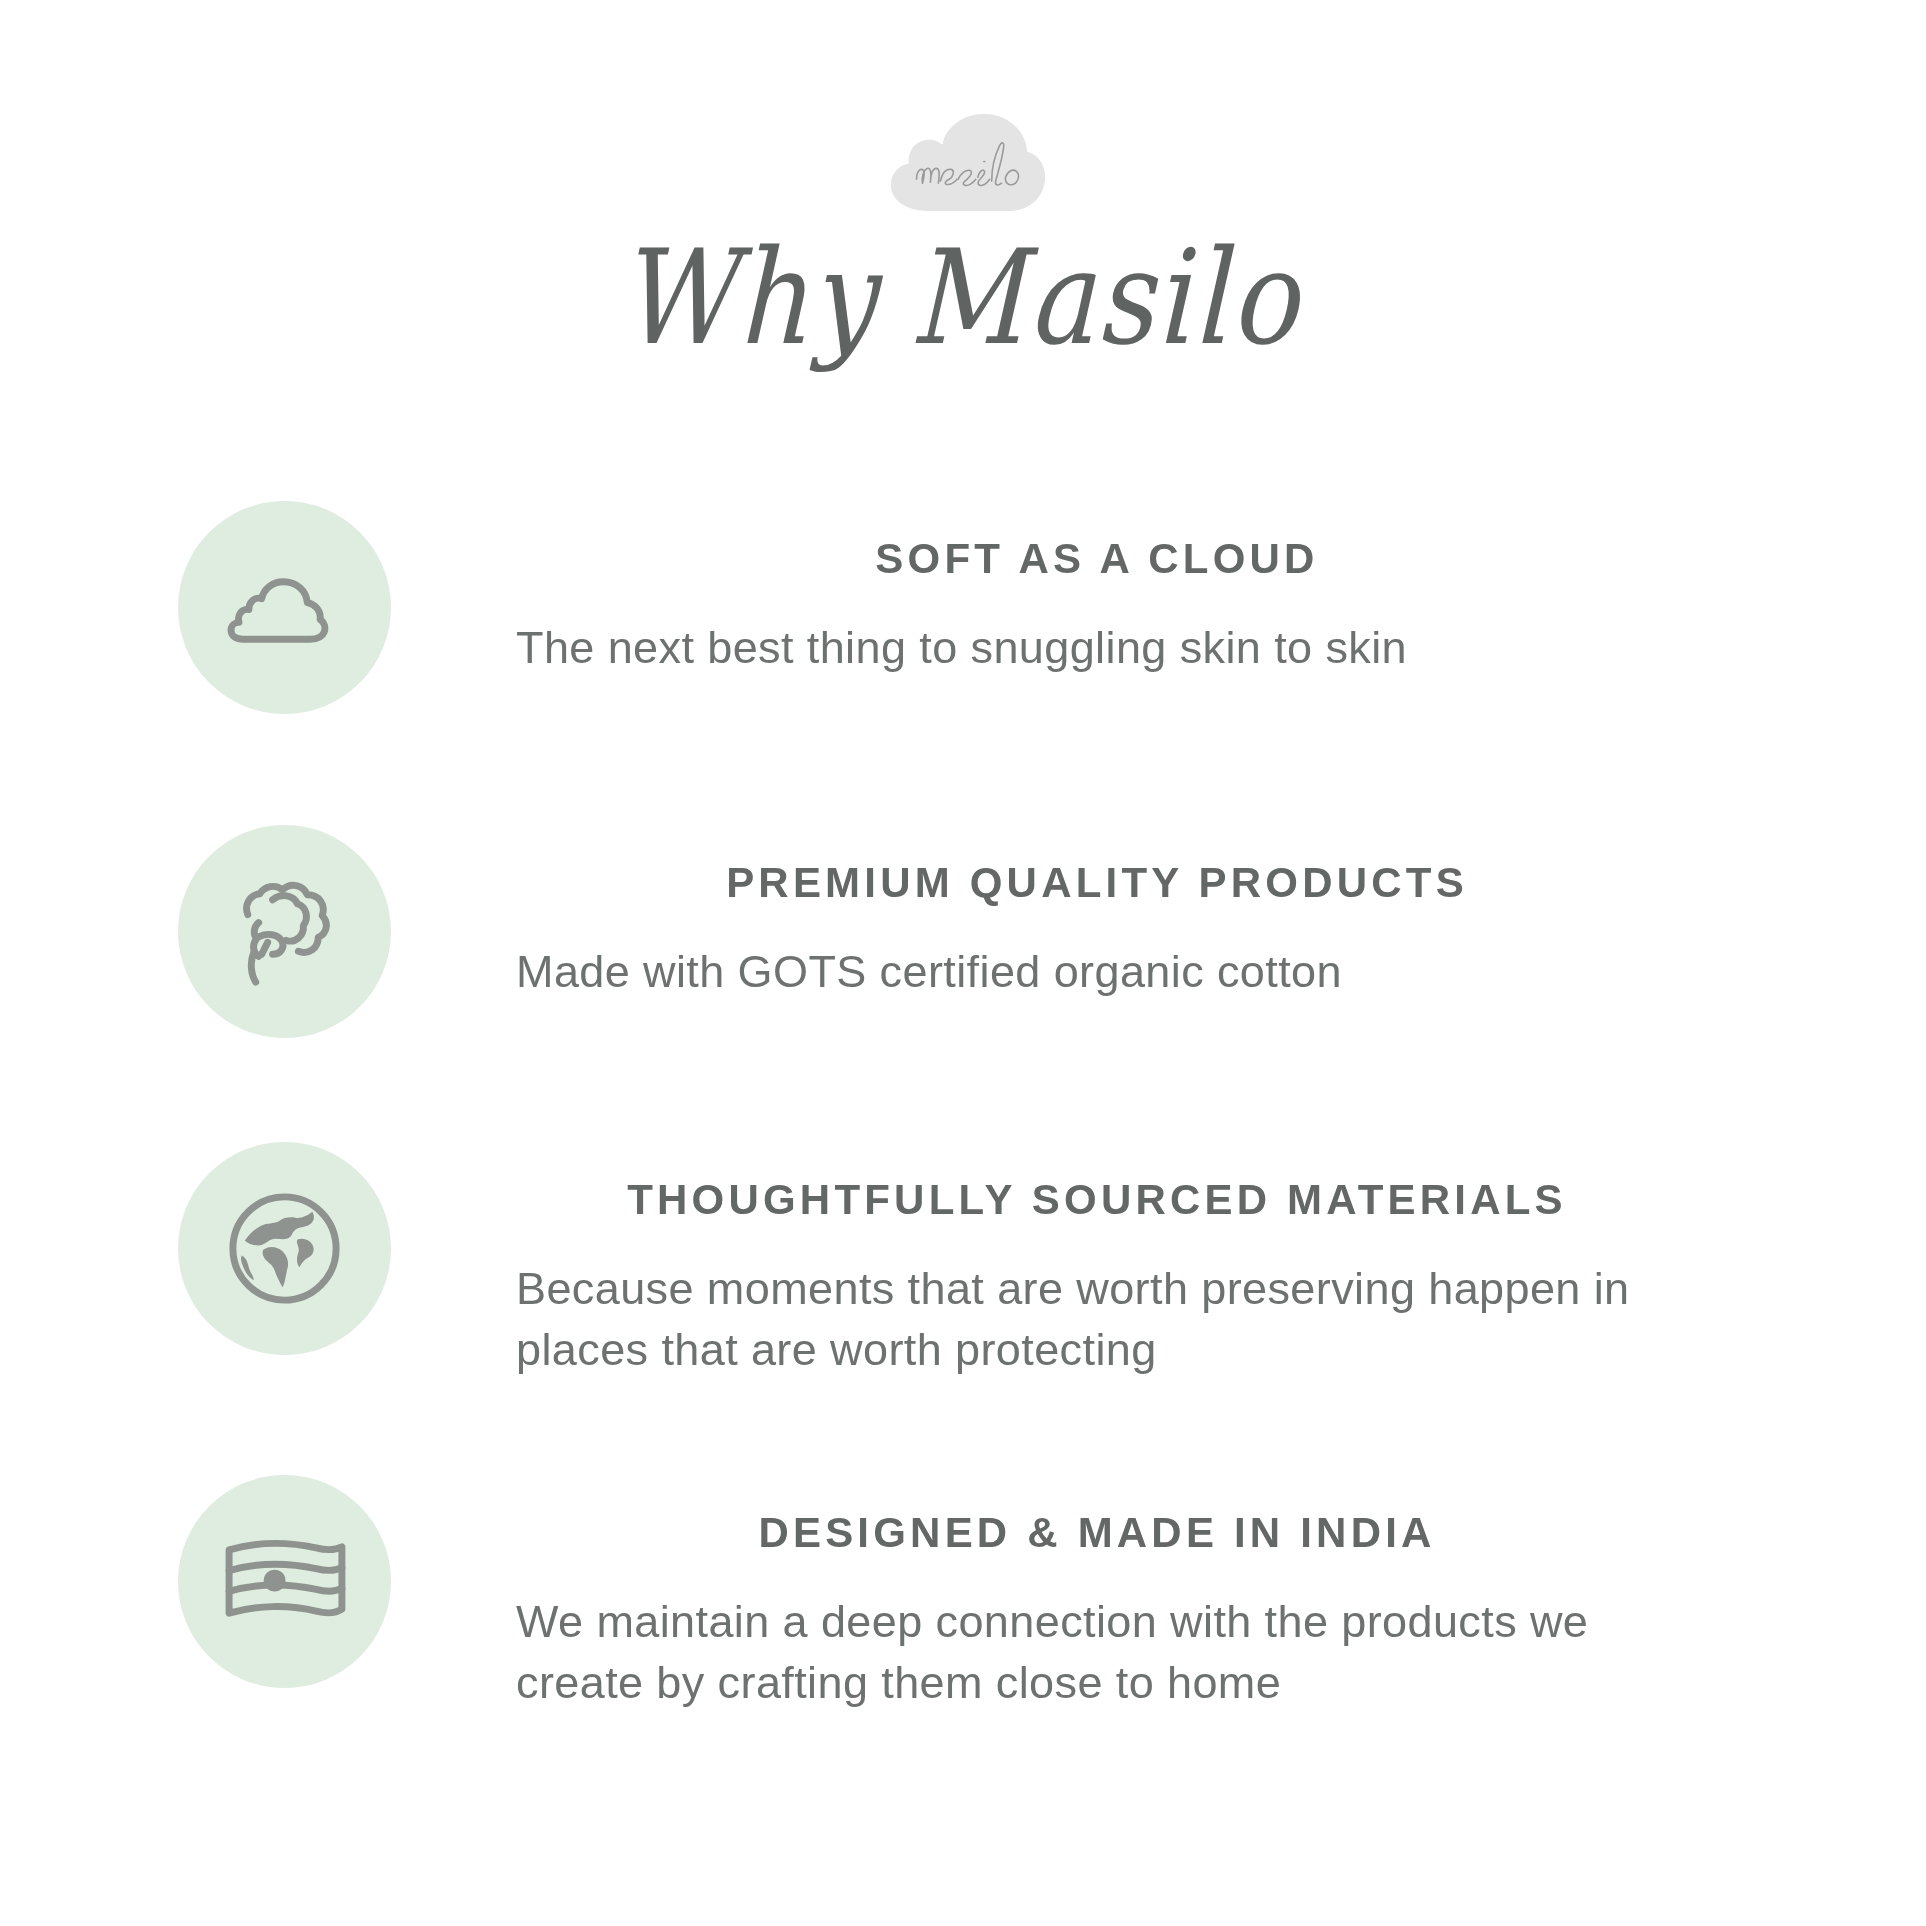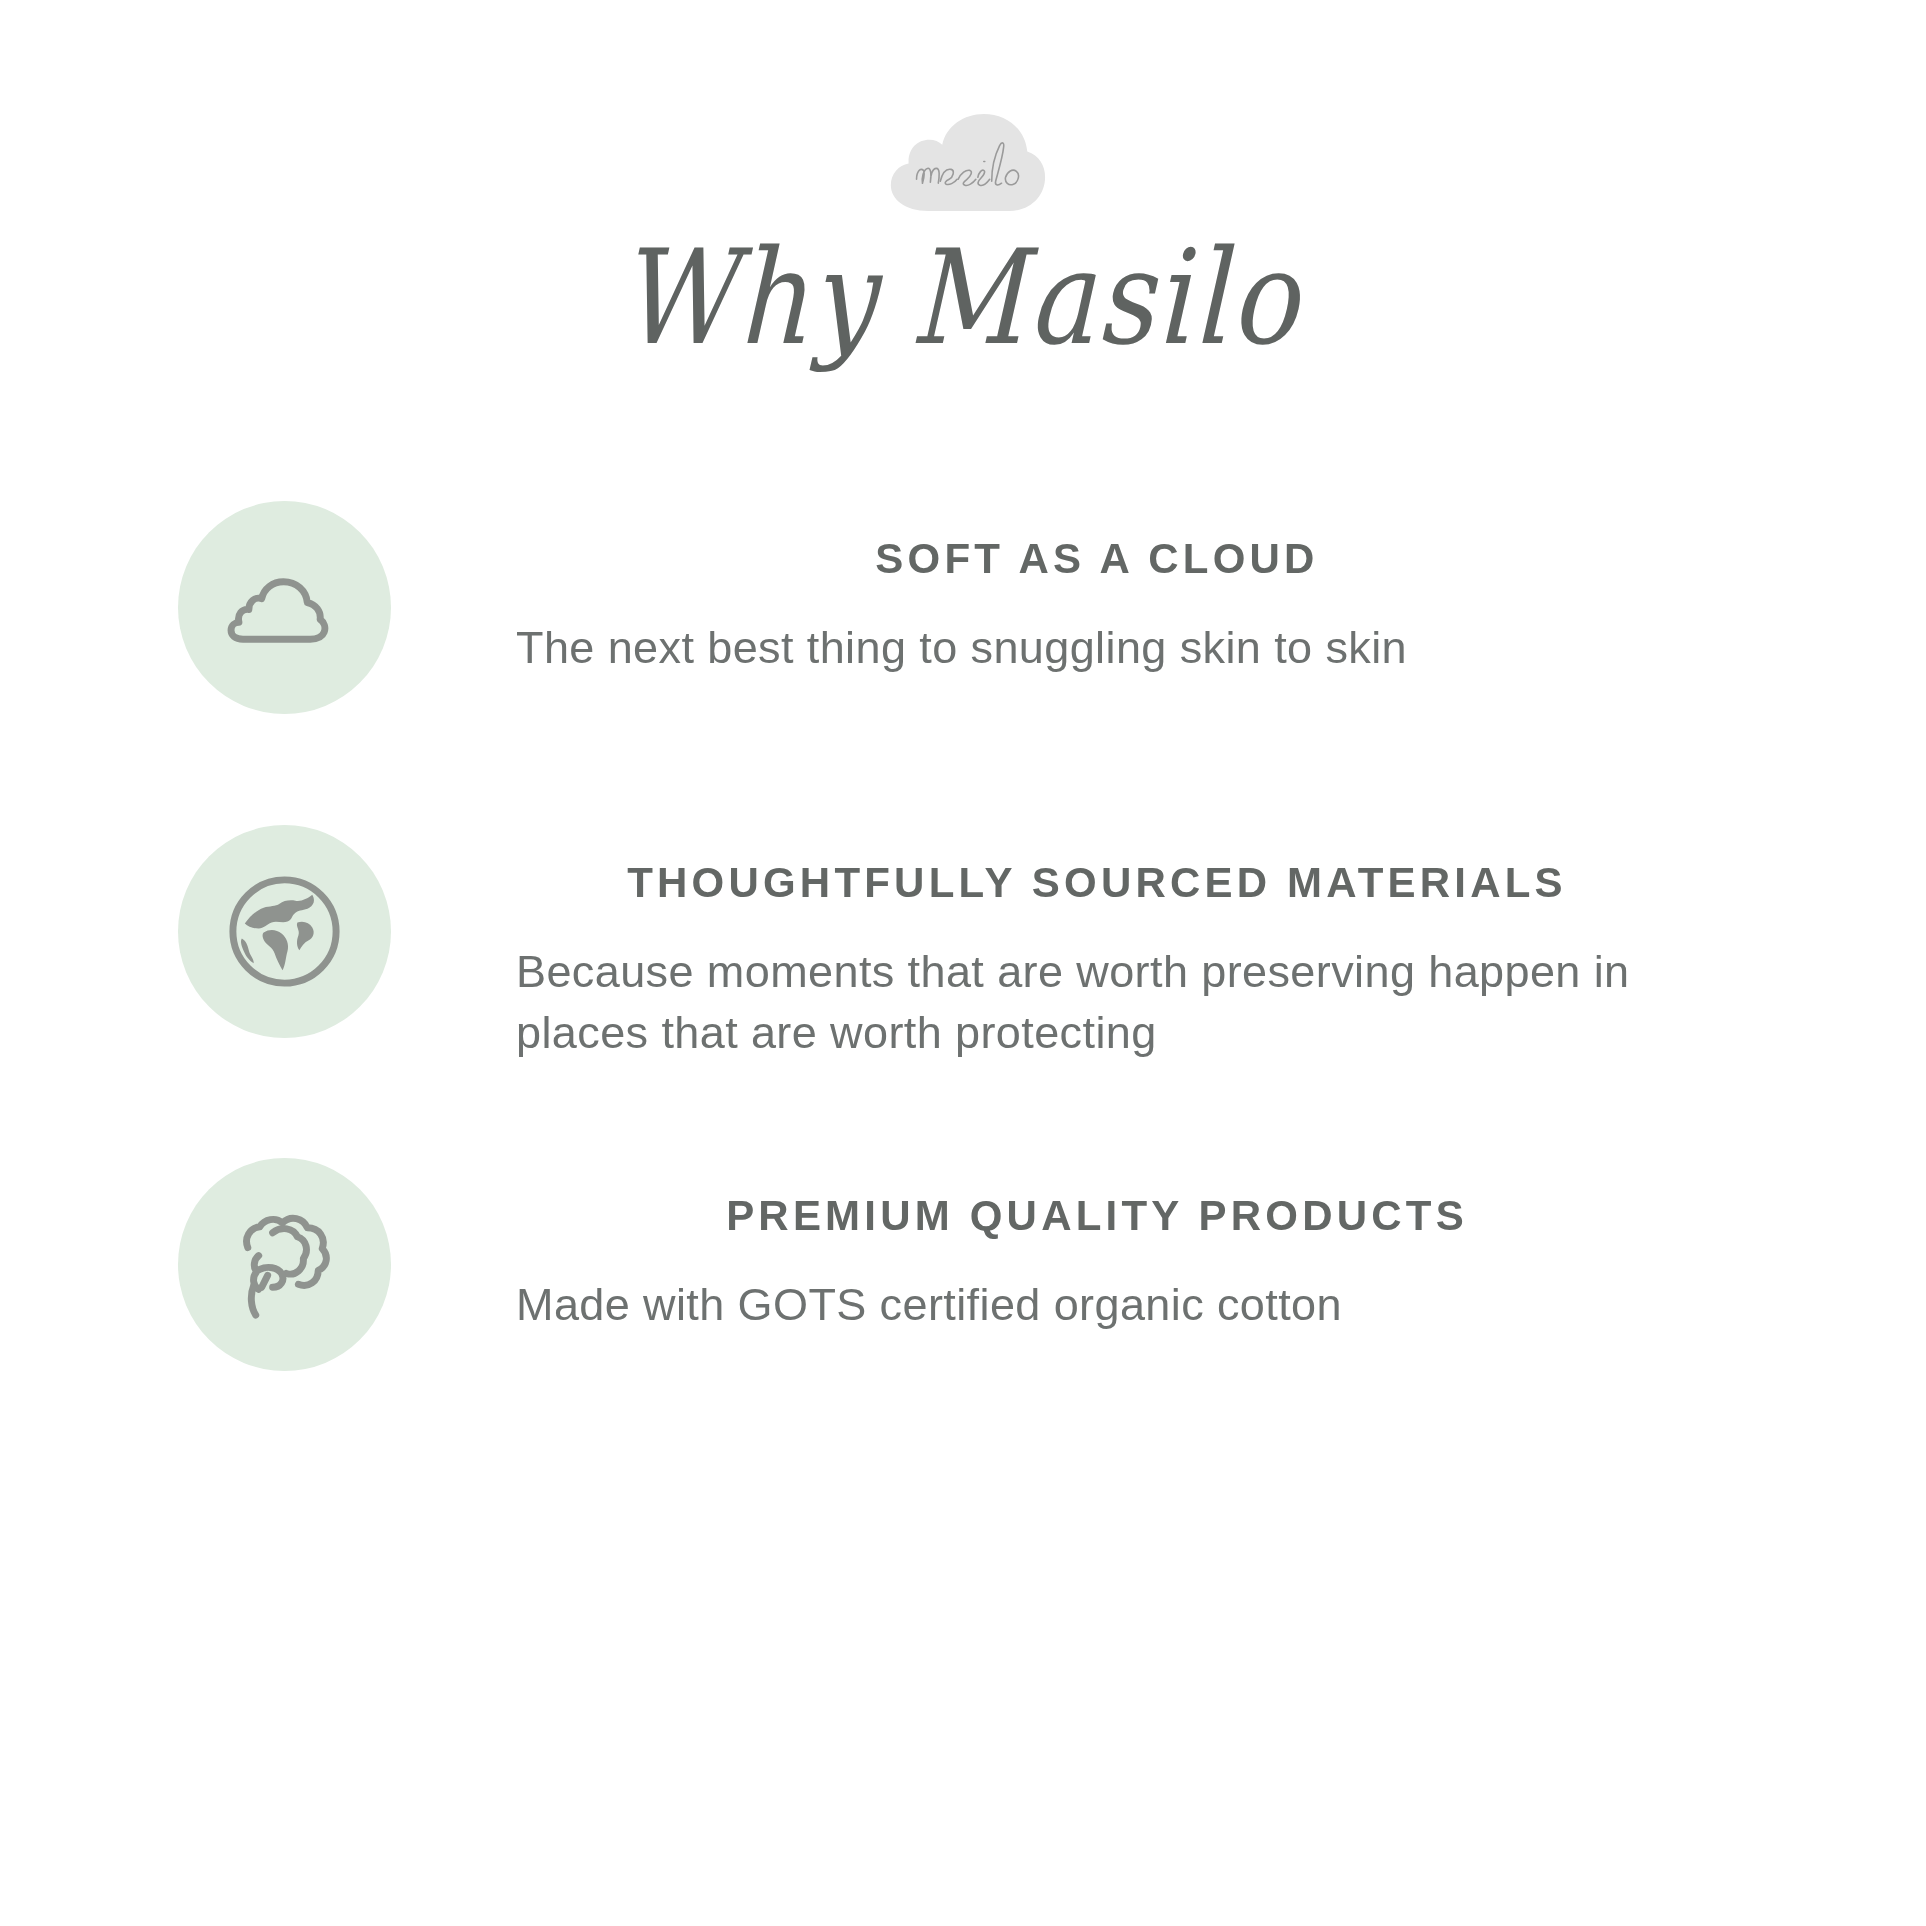--- a/index.html
+++ b/index.html
@@ -178,20 +178,42 @@
                    C 104 80, 98 82, 92 82
                    Z" fill="none" stroke="#8f938f" stroke-width="7" stroke-linecap="round" stroke-linejoin="round"></path>
         </svg>
       </div>
       <div class="row-text">
         <div class="feat-title">SOFT AS A CLOUD</div>
         <div class="feat-desc">The next best thing to snuggling skin to skin</div>
       </div>
     </div>
 
+    <div class="row row-2">
+      <div class="icon-circle">
+        <svg width="117" height="121" viewBox="0 0 118 122">
+          <g fill="none" stroke="#8f938f" stroke-width="7" stroke-linecap="round" stroke-linejoin="round">
+            <path d="M22 44 C 18 34, 24 24, 34 23 C 39 15, 50 13, 57 19
+                     C 65 11, 78 14, 82 24 C 94 24, 101 34, 97 45
+                     C 104 52, 102 63, 93 67 C 93 78, 83 85, 73 81"></path>
+            <path d="M47 29 C 56 22, 68 24, 72 33 C 81 36, 84 47, 78 55
+                     C 79 65, 70 73, 61 70"></path>
+            <path d="M33 52 C 28 56, 27 64, 31 68 C 26 74, 27 83, 33 86"></path>
+            <path d="M34 66 C 42 62, 52 64, 56 70 C 60 77, 55 84, 47 84"></path>
+            <path d="M28 82 C 24 92, 25 104, 30 112"></path>
+            <path d="M42 72 L 36 84"></path>
+          </g>
+        </svg>
+      </div>
+      <div class="row-text">
+        <div class="feat-title">PREMIUM QUALITY PRODUCTS</div>
+        <div class="feat-desc">Made with GOTS certified organic cotton</div>
+      </div>
+    </div>
+
     <div class="row row-3">
       <div class="icon-circle">
         <svg width="129" height="129" viewBox="0 0 130 130">
           <circle cx="65" cy="65" r="52" fill="none" stroke="#8f938f" stroke-width="7"></circle>
           <g fill="#8f938f">
             <path d="M25 57 C 30 50, 36 44, 44 41 C 50 39, 56 40, 60 37
                      C 64 34, 70 33, 76 34 C 82 35, 88 32, 93 28
                      C 96 33, 95 38, 90 41 C 85 44, 80 43, 76 46
                      C 72 49, 73 53, 68 55 C 63 57, 57 54, 52 56
                      C 47 58, 44 62, 39 62 C 33 62, 28 60, 25 57 Z"></path>
@@ -205,38 +227,34 @@
                      C 30 95, 26 90, 24 85 C 22 80, 20 75, 22 72 Z"></path>
           </g>
         </svg>
       </div>
       <div class="row-text">
         <div class="feat-title">THOUGHTFULLY SOURCED MATERIALS</div>
         <div class="feat-desc">Because moments that are worth preserving happen in places that are worth protecting</div>
       </div>
     </div>
 
-    <div class="row row-2">
-      <div class="icon-circle">
-        <svg width="117" height="121" viewBox="0 0 118 122">
+    <div class="row row-4">
+      <div class="icon-circle">
+        <svg width="135" height="95" viewBox="0 0 136 96">
           <g fill="none" stroke="#8f938f" stroke-width="7" stroke-linecap="round" stroke-linejoin="round">
-            <path d="M22 44 C 18 34, 24 24, 34 23 C 39 15, 50 13, 57 19
-                     C 65 11, 78 14, 82 24 C 94 24, 101 34, 97 45
-                     C 104 52, 102 63, 93 67 C 93 78, 83 85, 73 81"></path>
-            <path d="M47 29 C 56 22, 68 24, 72 33 C 81 36, 84 47, 78 55
-                     C 79 65, 70 73, 61 70"></path>
-            <path d="M33 52 C 28 56, 27 64, 31 68 C 26 74, 27 83, 33 86"></path>
-            <path d="M34 66 C 42 62, 52 64, 56 70 C 60 77, 55 84, 47 84"></path>
-            <path d="M28 82 C 24 92, 25 104, 30 112"></path>
-            <path d="M42 72 L 36 84"></path>
+            <path d="M12 16 C 40 8, 72 8, 100 14 C 112 17, 120 16, 126 13
+                     L 126 76 C 120 80, 112 81, 100 78
+                     C 72 71, 40 72, 12 80 Z"></path>
+            <path d="M12 37 C 40 29, 72 29, 100 35 C 112 38, 120 37, 126 34"></path>
+            <path d="M12 58 C 40 50, 72 50, 100 56 C 112 59, 120 58, 126 55"></path>
           </g>
-        </svg>
-      </div>
-      <div class="row-text">
-        <div class="feat-title">PREMIUM QUALITY PRODUCTS</div>
-        <div class="feat-desc">Made with GOTS certified organic cotton</div>
-      </div>
-    </div>
-
+          <circle cx="58" cy="47" r="11" fill="#8f938f"></circle>
+        </svg>
+      </div>
+      <div class="row-text">
+        <div class="feat-title">DESIGNED &amp; MADE IN INDIA</div>
+        <div class="feat-desc">We maintain a deep connection with the products we create by crafting them close to home</div>
+      </div>
+    </div>
 
   </div>
 </div>
 
 
 </body></html>

